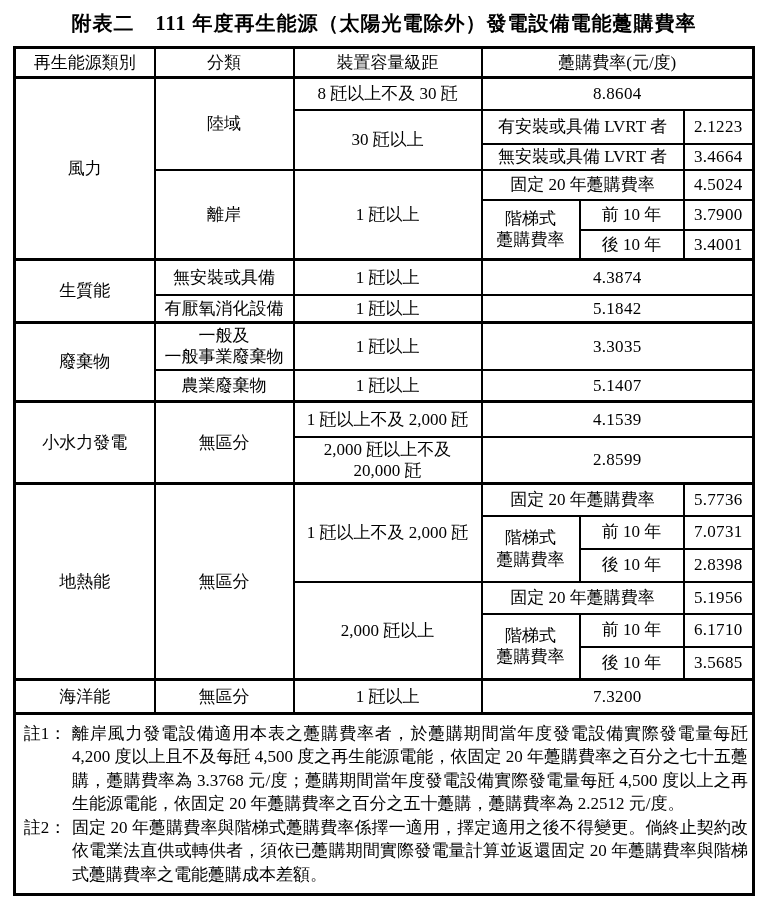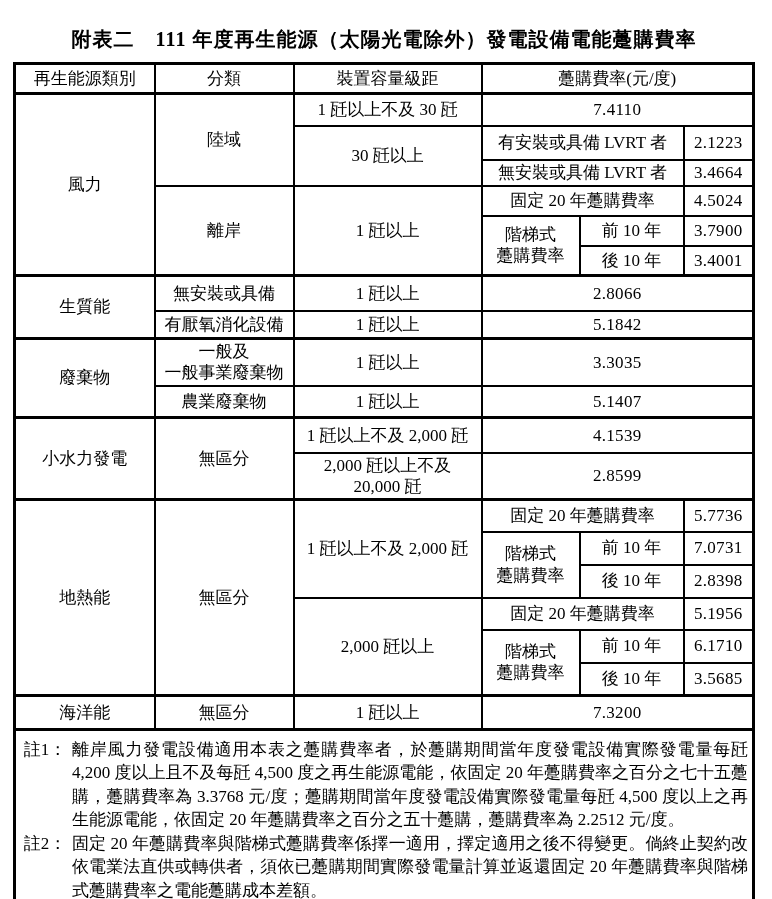--- a/index.html
+++ b/index.html
@@ -7,21 +7,21 @@
     padding: 0;
     background: #ffffff;
     width: 772px;
     font-family: "Liberation Serif", "DejaVu Serif", serif;
     color: #000000;
   }
   .page {
     width: 768px;
     height: 899px;
     box-sizing: border-box;
-    padding-top: 26px;
+    padding-top: 10px;
     overflow: hidden;
   }
   .doc-title {
     text-align: center;
     font-size: 20px;
     font-weight: bold;
     letter-spacing: 1px;
     margin: 0 0 9px 0;
     white-space: nowrap;
   }
@@ -77,22 +77,22 @@
         <tr class="hdr" style="height:30px">
       <td>再生能源類別</td>
       <td>分類</td>
       <td>裝置容量級距</td>
       <td colspan="3">躉購費率(元/度)</td>
     </tr>
 
     <tr style="height:32px">
       <td rowspan="6">風力</td>
       <td rowspan="3">陸域</td>
-      <td>1 瓩以上不及 30 瓩</td>
-      <td colspan="3" class="num">7.4110</td>
+      <td>8 瓩以上不及 30 瓩</td>
+      <td colspan="3" class="num">8.8604</td>
     </tr>
 
     <tr style="height:34px">
       <td rowspan="2">30 瓩以上</td>
       <td colspan="2" class="tight">有安裝或具備 LVRT 者</td>
       <td class="num">2.1223</td>
     </tr>
 
     <tr style="height:26px">
       <td colspan="2" class="tight">無安裝或具備 LVRT 者</td>
@@ -115,21 +115,21 @@
 
     <tr style="height:30px">
       <td>後 10 年</td>
       <td class="num">3.4001</td>
     </tr>
 
     <tr class="section" style="height:35px">
       <td rowspan="2">生質能</td>
       <td>無安裝或具備</td>
       <td>1 瓩以上</td>
-      <td colspan="3" class="num">2.8066</td>
+      <td colspan="3" class="num">4.3874</td>
     </tr>
 
     <tr style="height:28px">
       <td>有厭氧消化設備</td>
       <td>1 瓩以上</td>
       <td colspan="3" class="num">5.1842</td>
     </tr>
 
     <tr class="section" style="height:46px">
       <td rowspan="2">廢棄物</td>

